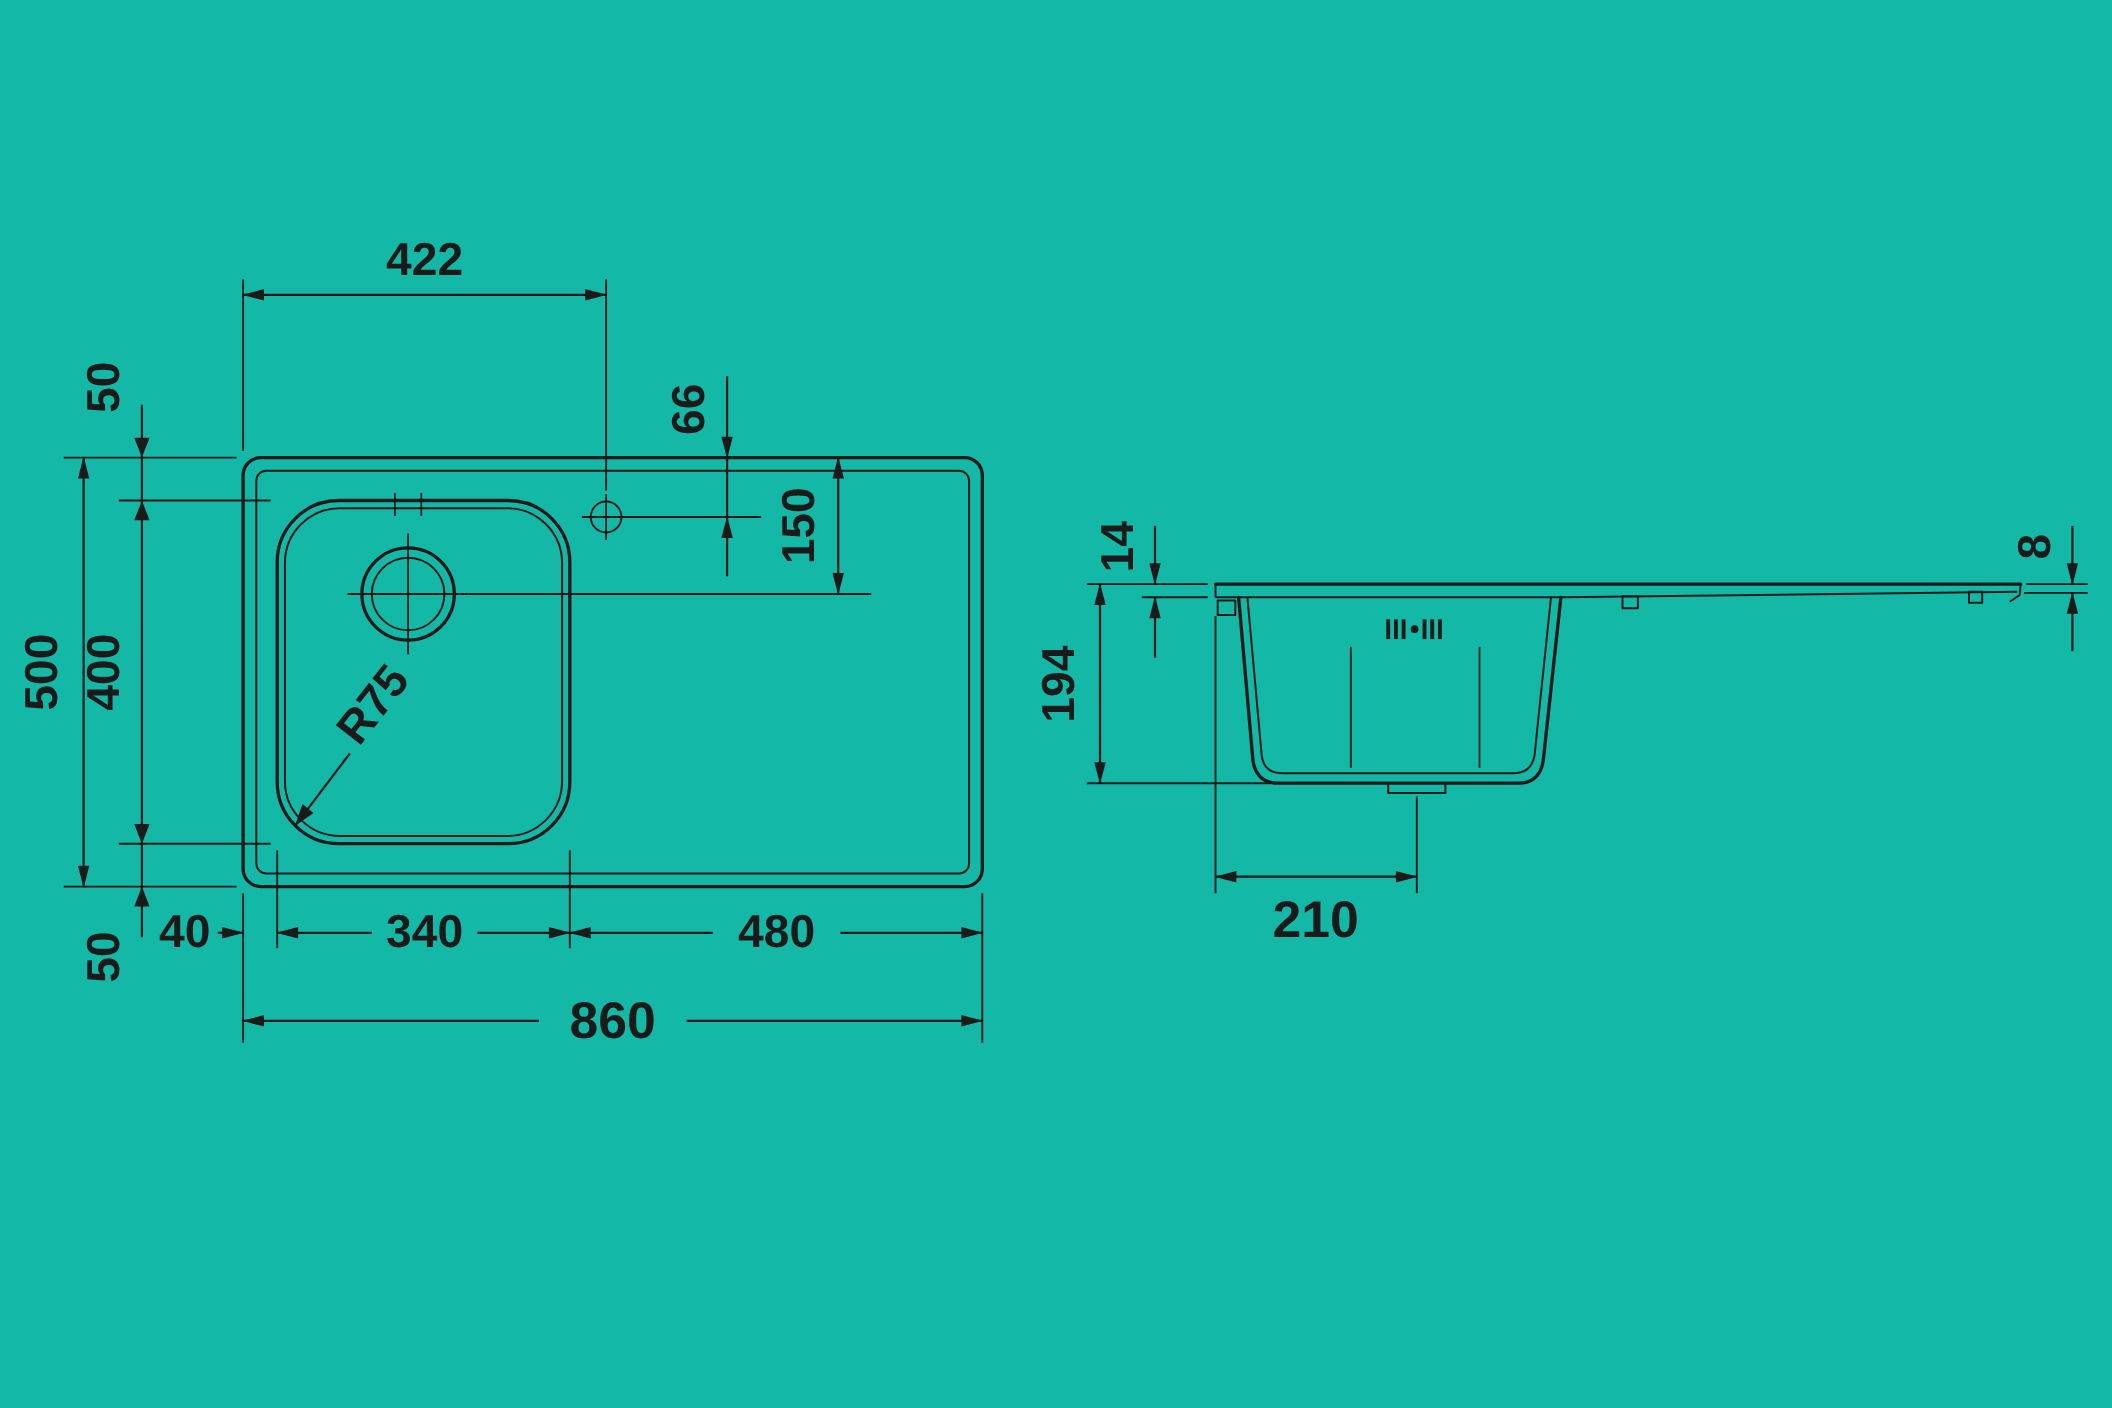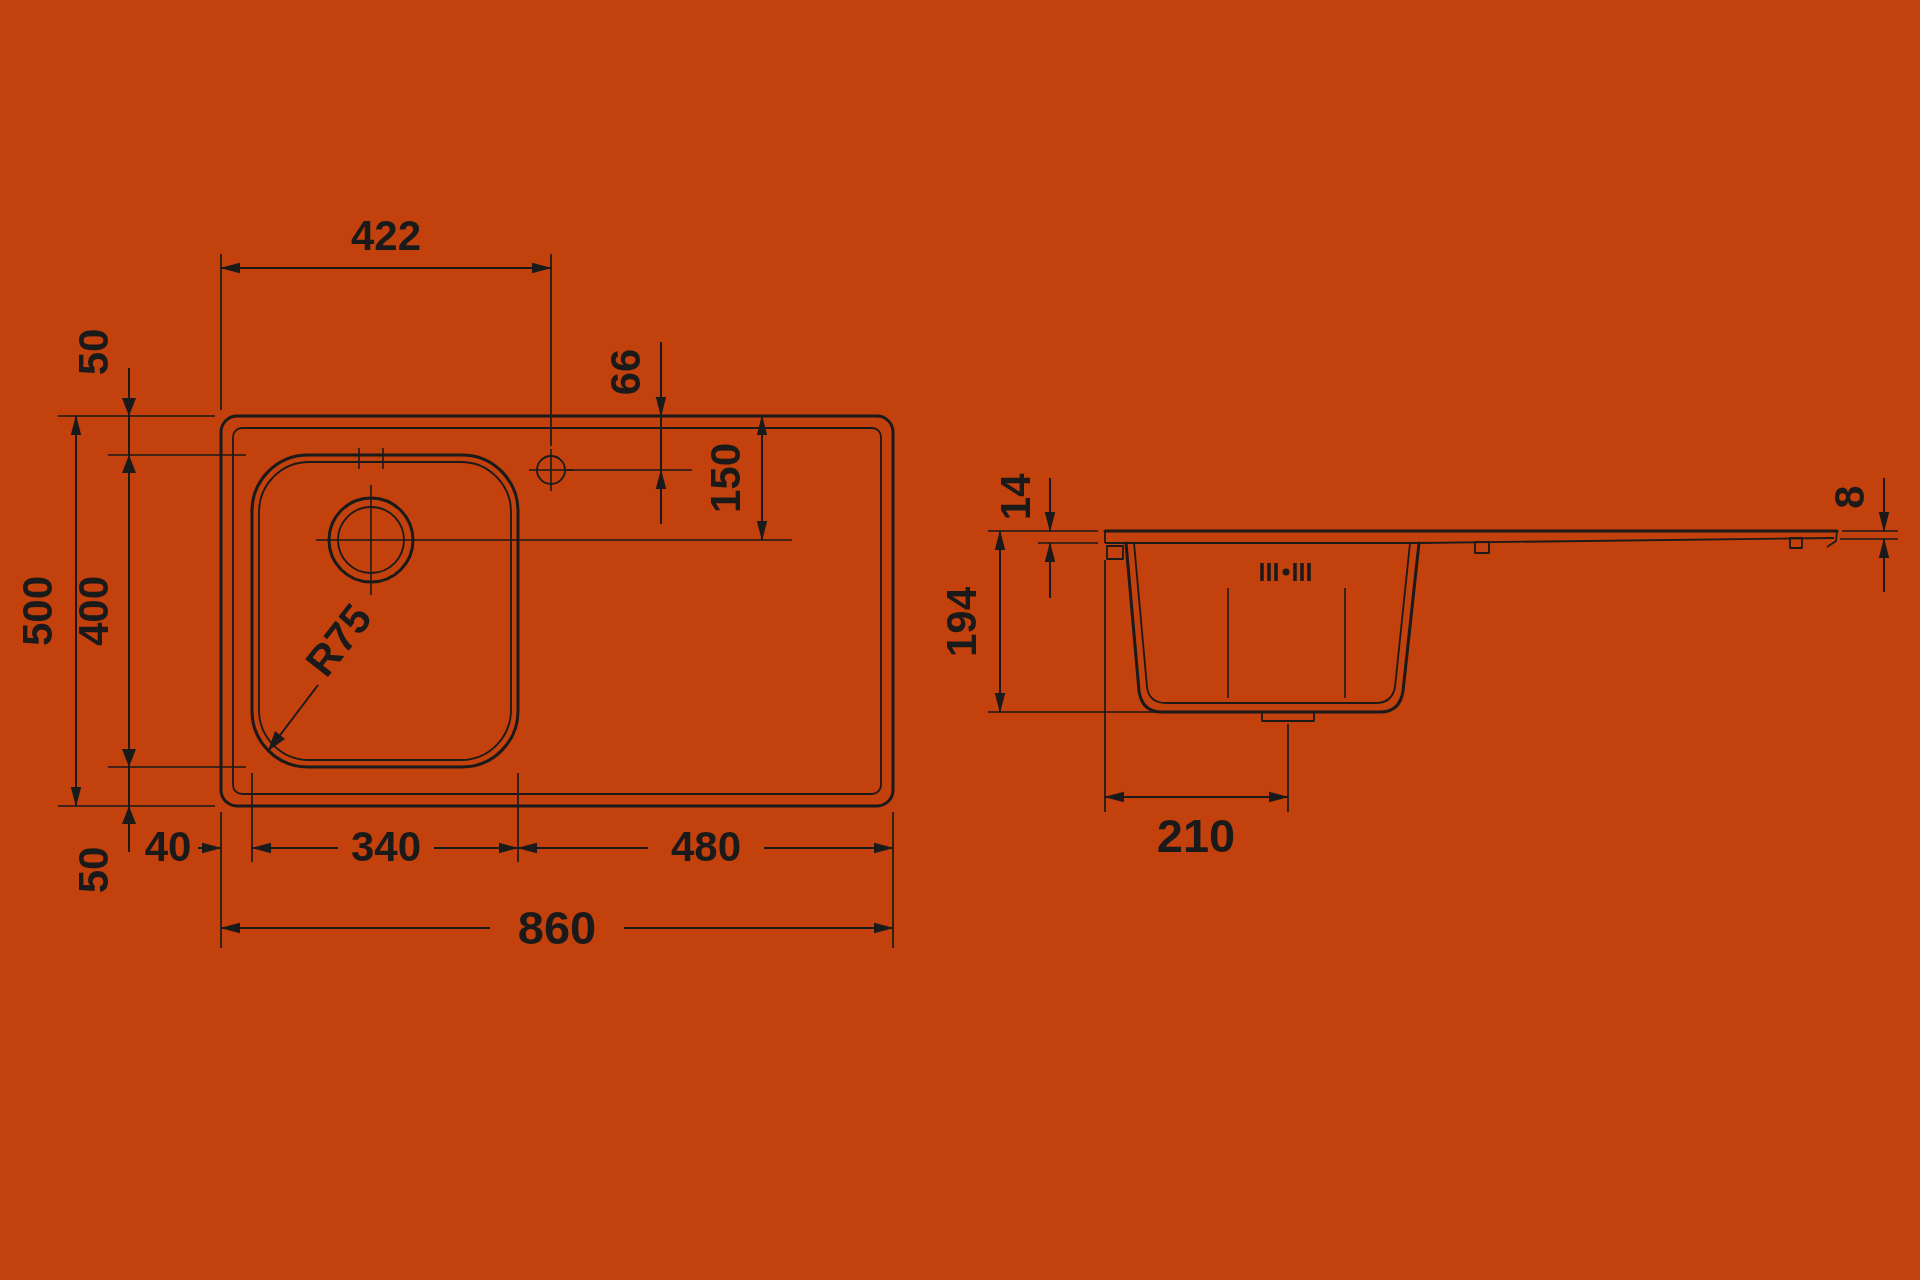--- a/index.html
+++ b/index.html
@@ -1,16 +1,16 @@
 <!DOCTYPE html>
 <html><head>
 <meta charset="utf-8">
 <style>
   html,body{margin:0;padding:0;background:#ffffff;}
-  .canvas{width:1920px;height:1280px;background:#c2410c;position:relative;overflow:hidden;}
+  .canvas{width:1920px;height:1280px;background:#14b8a6;position:relative;overflow:hidden;}
   svg{display:block;}
   .obj{fill:none;stroke:#1a1a1a;stroke-width:3;stroke-linejoin:round;stroke-linecap:round;}
   .obj-thin{fill:none;stroke:#1a1a1a;stroke-width:1.8;stroke-linejoin:round;}
   .xhair{fill:none;stroke:#1a1a1a;stroke-width:1.6;}
   .ext{stroke:#1a1a1a;stroke-width:1.7;fill:none;}
   .dimline{stroke:#1a1a1a;stroke-width:2;fill:none;}
   .arrow{fill:#1a1a1a;stroke:none;}
   .num{font-family:"Liberation Sans",sans-serif;font-weight:bold;font-size:42px;fill:#1a1a1a;text-anchor:middle;}
   .num-lg{font-size:47px;}
 </style>

